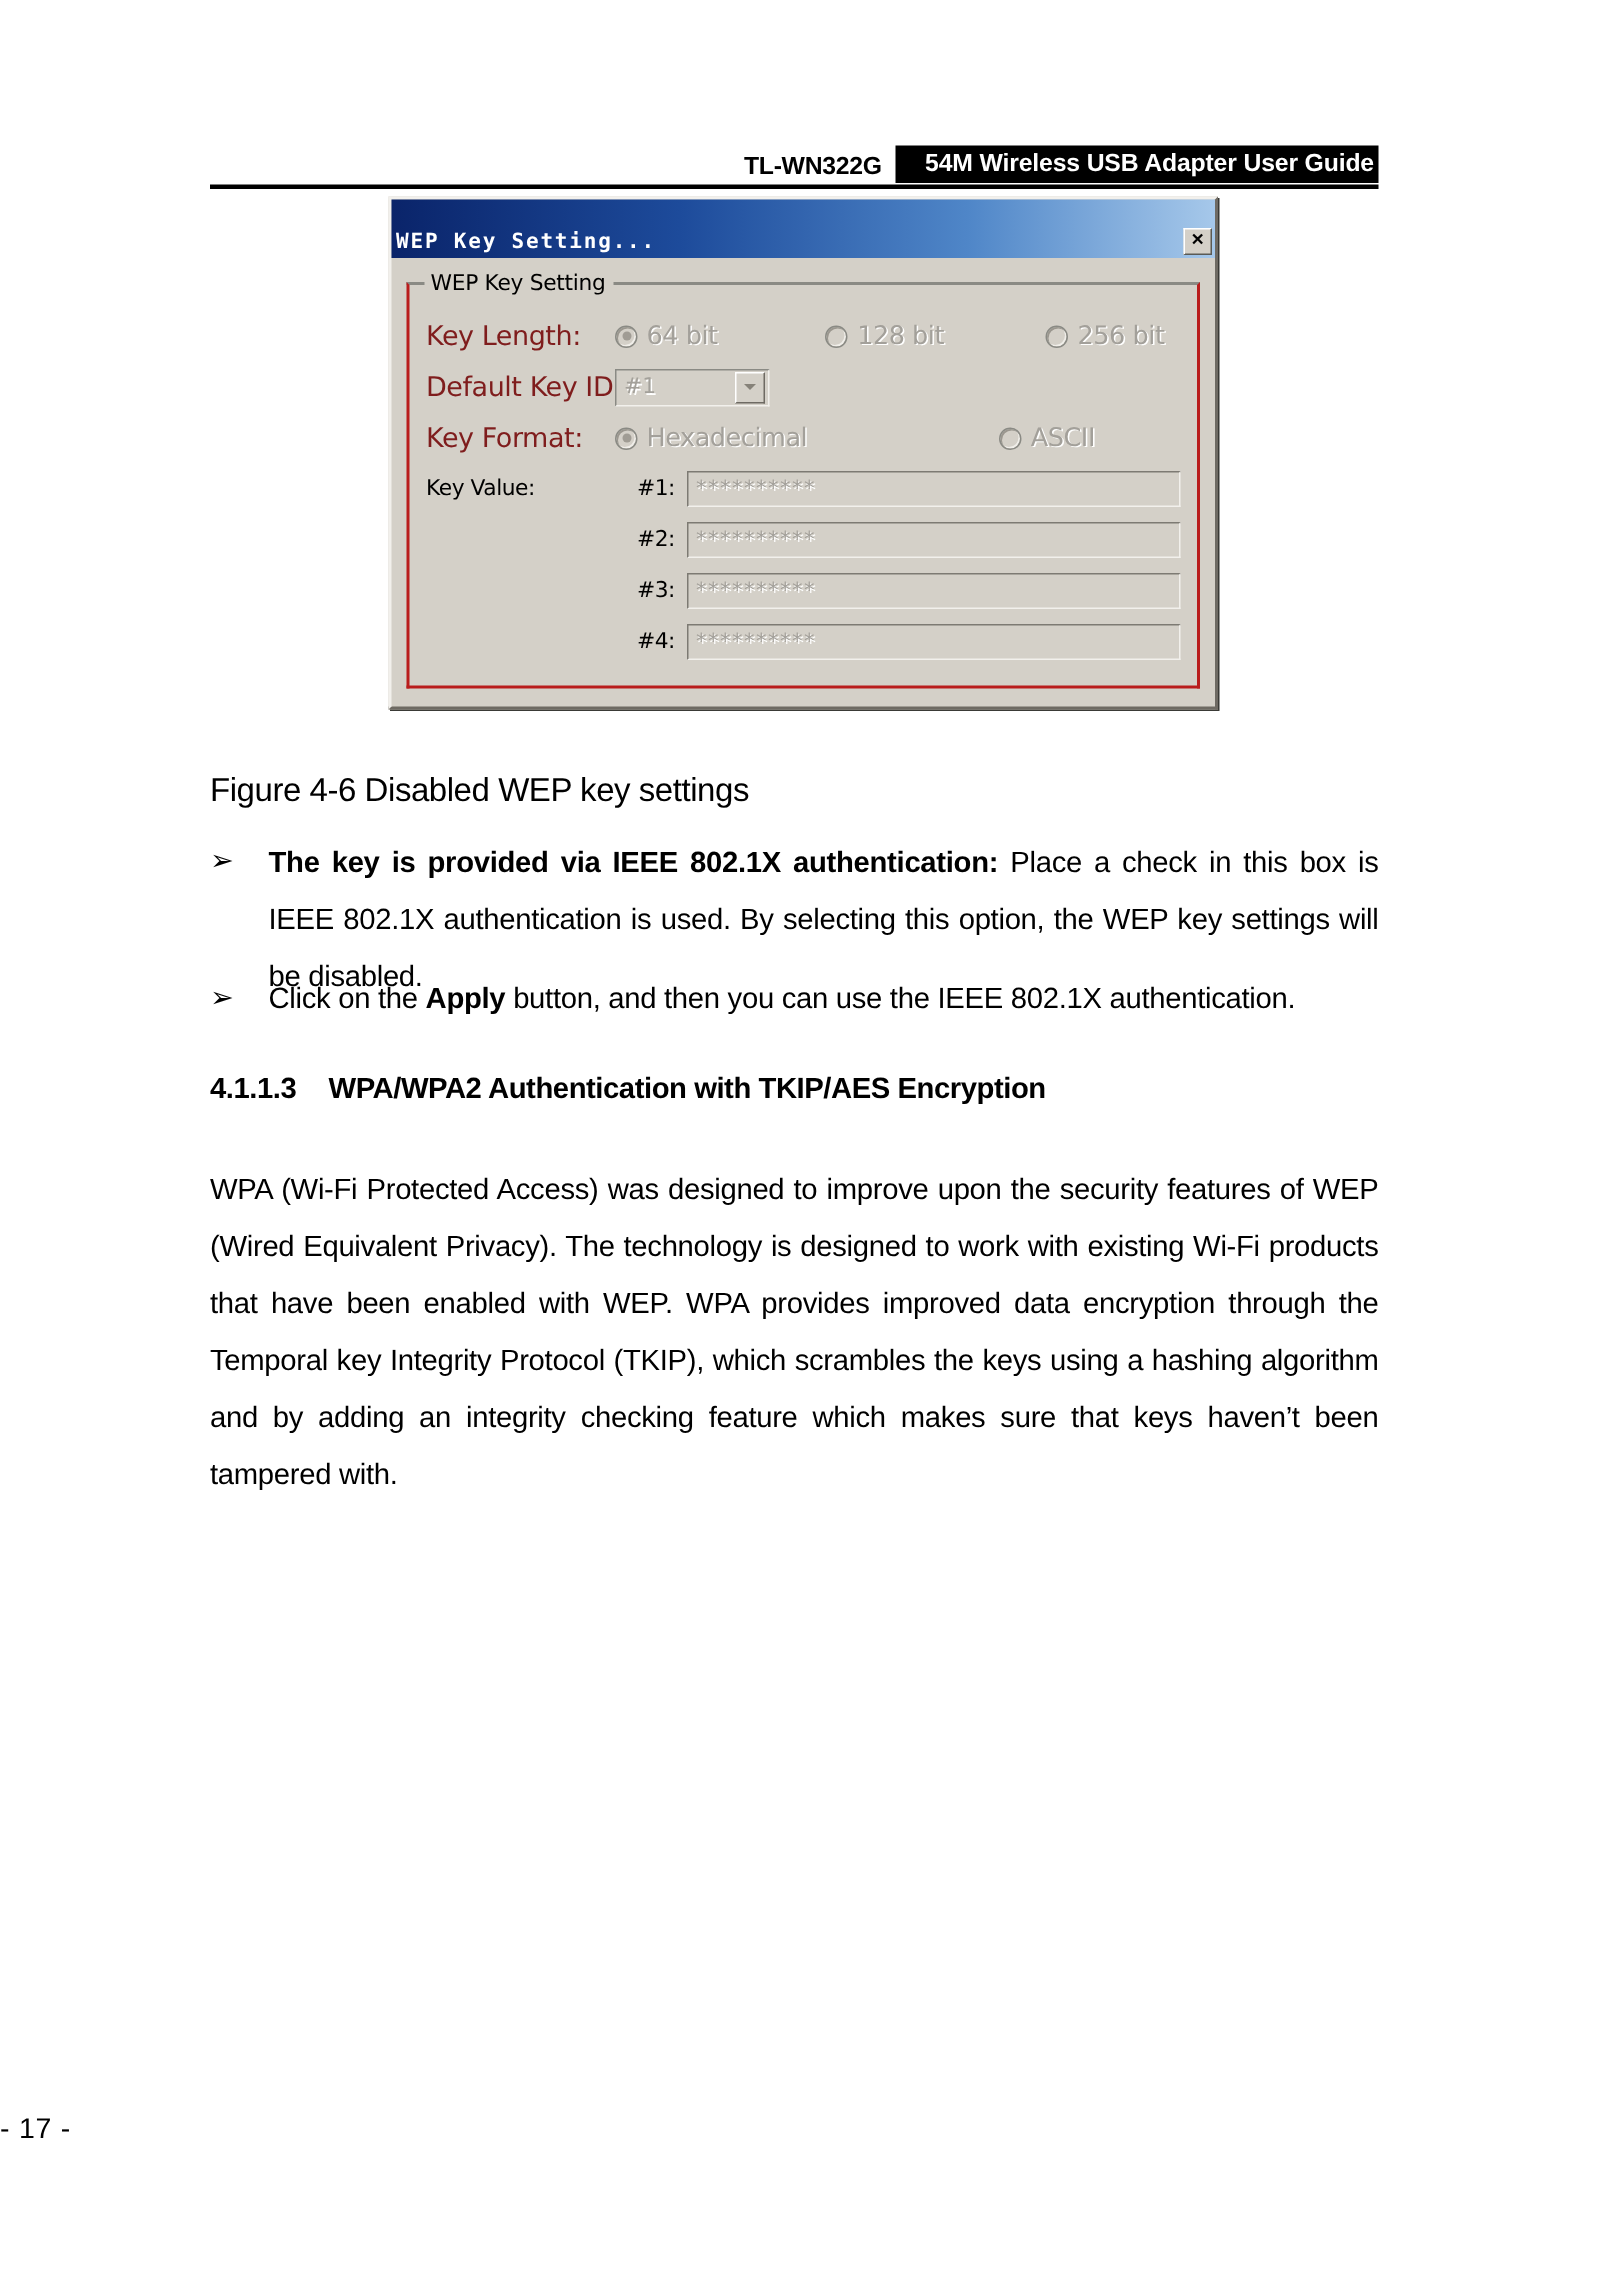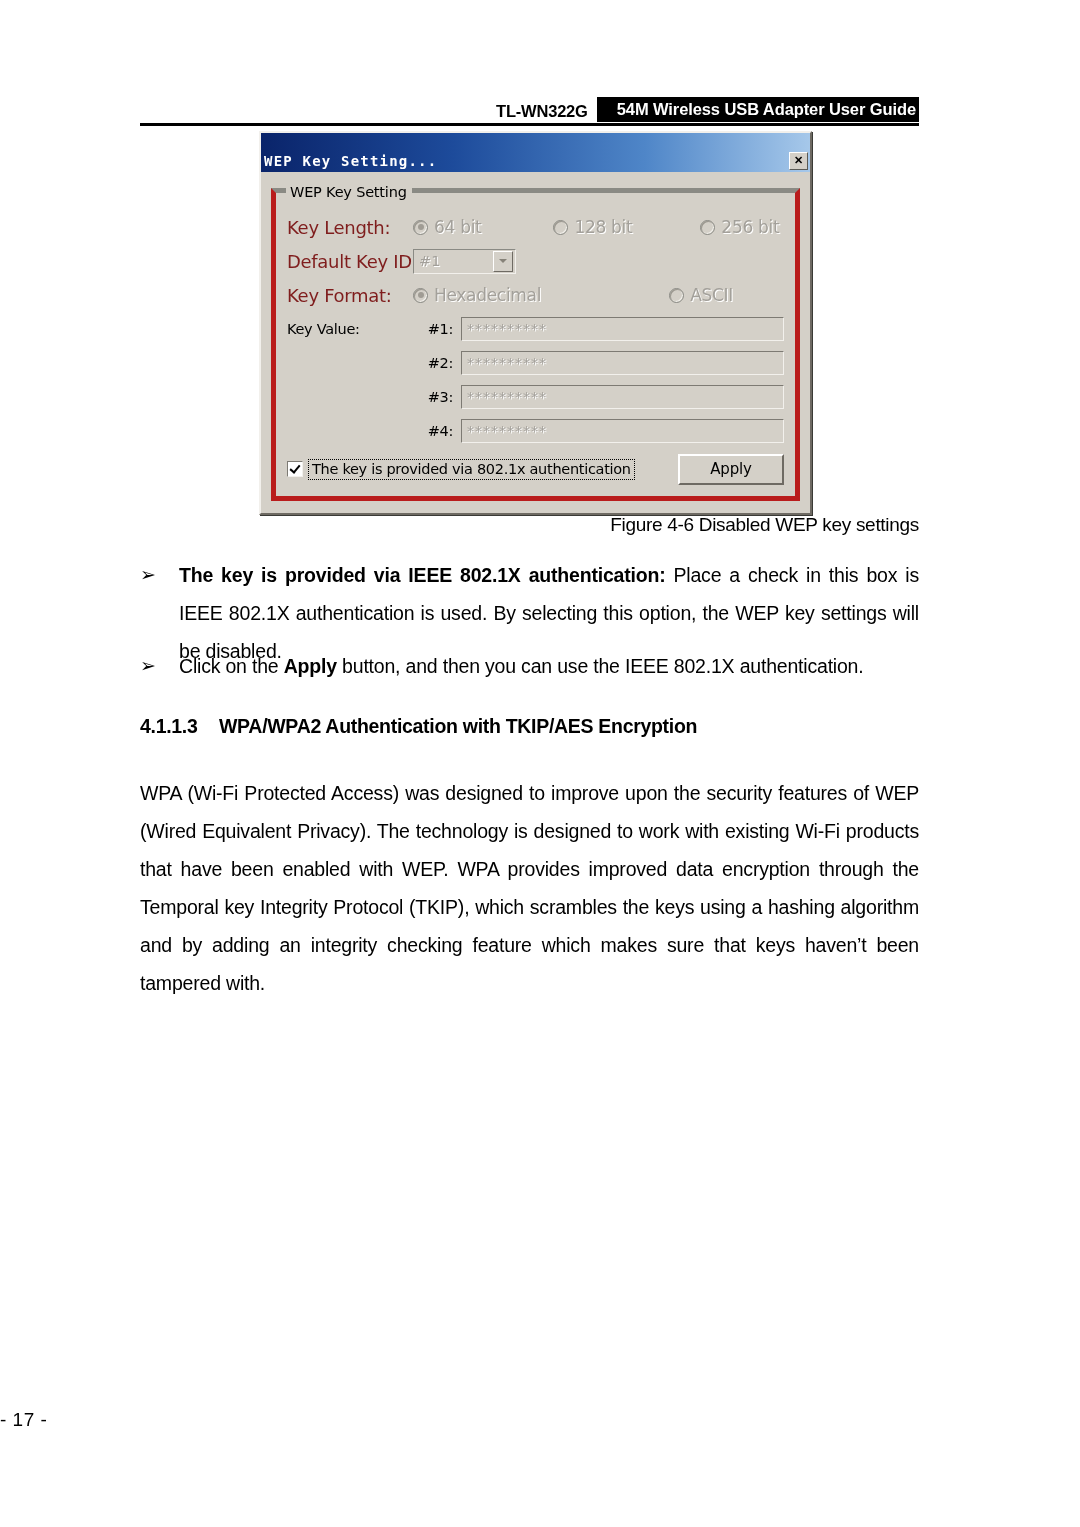--- a/index.html
+++ b/index.html
@@ -102,21 +102,21 @@
     font-weight: bold;
   }
 
   .dlg-body {
     padding: 9px 10px 12px 10px;
   }
 
   
   .groupbox {
     position: relative;
-    border: 5px solid #b91c1c;
+    border: 2px solid #b91c1c;
     border-top-color: #8a8a84;
     padding: 17px 11px 12px 11px;
     margin-top: 7px;
   }
   .group-legend {
     position: absolute;
     top: -9px;
     left: 10px;
     background: #d4d0c8;
     padding: 0 5px 0 4px;
@@ -308,22 +308,22 @@
     font-family: "DejaVu Sans", sans-serif;
     letter-spacing: -0.2px;
   }
 
   
   .fig-caption {
     position: absolute;
     left: 140px;
     top: 514px;
     width: 779px;
-    text-align: right;
-    font-size: 19px;
+    text-align: left;
+    font-size: 22px;
     letter-spacing: -0.3px;
   }
 
   .bullet-block {
     position: absolute;
     left: 140px;
     width: 779px;
     font-size: 19.5px;
     line-height: 38px;
   }
@@ -468,25 +468,20 @@
       </div>
 
       <div class="kv-row">
         <span class="kv-lead"></span>
         <span class="kv-num">#4:</span>
         <span class="kv-input">
           <span class="kv-stars">**********</span>
         </span>
       </div>
 
-      <div class="bottom-row">
-        <span class="chk-box checked"></span>
-        <span class="chk-label">The key is provided via 802.1x authentication</span>
-        <span class="apply-btn">Apply</span>
-      </div>
 
     </div>
   </div>
 </div>
 
 <div class="fig-caption">Figure 4-6 Disabled WEP key settings</div>
 
 <div class="bullet-block" style="top:556px;">
   <div class="bullet-row">
     <span class="bullet-mark">➢</span>

